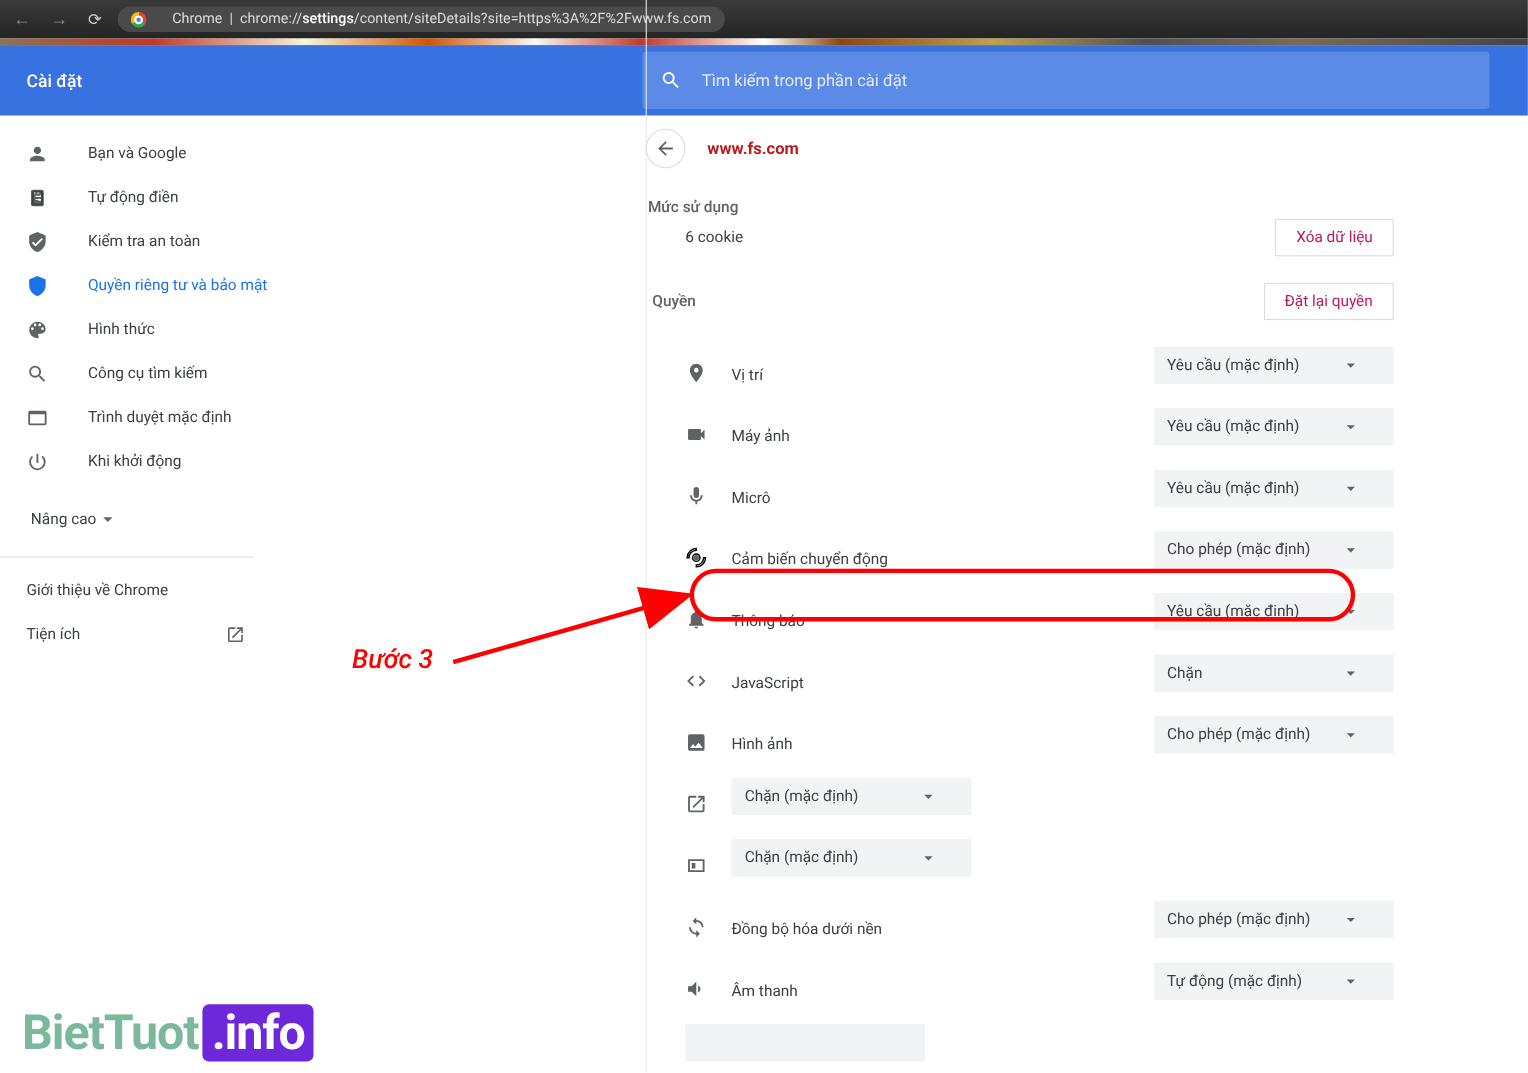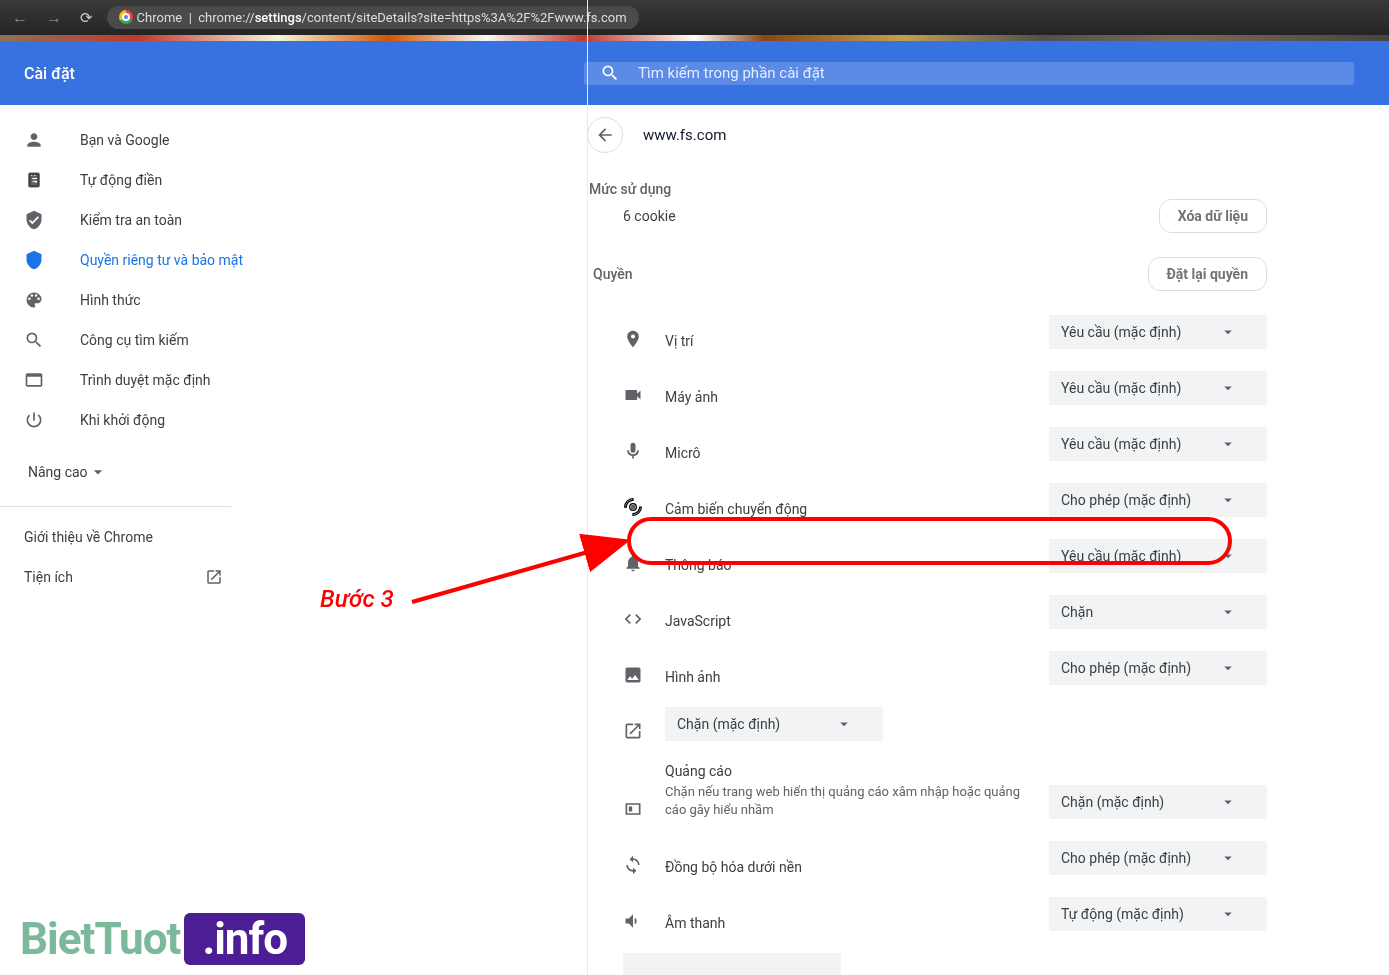--- a/index.html
+++ b/index.html
@@ -1,66 +1,66 @@
 <!DOCTYPE html>
 <html><head>
 <meta charset="utf-8">
 <style>
 *{box-sizing:border-box;margin:0;padding:0;font-family:Roboto,Arial,sans-serif}
 body{width:1389px;height:975px;background:#fff;overflow:hidden;position:relative}
 .browser-bar{height:35px;background:linear-gradient(#3a3a3a,#242424);display:flex;align-items:center;padding:0 8px;gap:10px;color:#ccc;font-size:13px}
 .browser-bar .nav-arrow{color:#888;cursor:pointer;font-size:16px;padding:4px}
 .browser-bar .reload{color:#ccc;font-size:15px;padding:4px;cursor:pointer}
-.address-box{display:flex;align-items:flex-start;gap:4px;background:#4a4a4a;border-radius:14px;padding:4px 12px;flex:0 0 auto}
+.address-box{display:flex;align-items:flex-end;gap:24px;background:#4a4a4a;border-radius:14px;padding:4px 12px;flex:0 0 auto}
 .chrome-logo{width:14px;height:14px;border-radius:50%;background:conic-gradient(#ea4335 0 120deg,#34a853 120deg 240deg,#fbbc05 240deg 360deg);position:relative}
 .chrome-logo::after{content:"";position:absolute;inset:3px;border-radius:50%;background:#4285f4;border:2px solid #fff}
 .url-text{color:#ddd;font-size:13px}
 .url-text .bold{color:#fff;font-weight:500}
 .photo-strip{height:6px;background:linear-gradient(90deg,#8b7355 0%,#c0392b 10%,#f5f5dc 20%,#d35400 28%,#f8f8f8 35%,#c0392b 42%,#fff 50%,#8b4513 55%,#c0a050 65%,#505050 75%,#7a6a5a 85%,#444 100%)}
 .blue-header{height:64px;background:#3871e0;display:flex;align-items:center;padding-left:24px;color:#fff}
 .blue-header .title{font-size:16px;font-weight:500;width:560px}
-.search-box{display:flex;align-items:center;background:#5b8be6;border-radius:3px;height:23px;width:770px;padding:0 16px;gap:18px}
+.search-box{display:flex;align-items:center;background:#5b8be6;border-radius:3px;height:52px;width:770px;padding:0 16px;gap:18px}
 .search-box svg{width:20px;height:20px;fill:#fff}
 .search-box input{background:transparent;border:none;outline:none;color:#fff;font-size:15px;flex:1}
 .search-box input::placeholder{color:#e3edff}
 .content{display:flex;height:calc(975px - 105px)}
 .sidebar{width:255px;padding:15px 8px 0 0;border-right:none;position:relative}
 .nav-item{display:flex;align-items:center;height:40px;padding-left:24px;gap:36px;font-size:14px;color:#3c4043;cursor:pointer;border-radius:0 20px 20px 0}
 .nav-item.active{color:#1a73e8;background:transparent}
 .nav-item svg{width:20px;height:20px;fill:#5f6368;flex-shrink:0}
 .nav-item.active svg{fill:#1a73e8}
 .advanced-row{display:flex;align-items:center;padding:0 28px;height:48px;font-size:14px;color:#3c4043;cursor:pointer;margin-top:8px}
 .advanced-row svg{width:20px;height:20px;fill:#5f6368}
 .sep{height:1px;background:#e0e0e0;margin:10px 0 10px 0;width:231px}
 .ext-row{display:flex;align-items:center;justify-content:space-between;padding:0 24px;height:40px;font-size:14px;color:#3c4043;cursor:pointer}
 .ext-row svg{width:18px;height:18px;fill:#5f6368}
 .main{flex:1;position:relative;overflow:auto}
 .main-inner{margin-left:332px;width:680px;padding-top:12px}
 .back-row{display:flex;align-items:center;gap:20px;margin-bottom:28px}
 .back-btn{width:36px;height:36px;border:1px solid #dadce0;border-radius:50%;display:flex;align-items:center;justify-content:center;cursor:pointer}
 .back-btn svg{width:20px;height:20px;fill:#5f6368}
-.site-name{font-size:15px;color:#0f172a;font-weight:400}
+.site-name{font-size:15px;color:#b91c1c;font-weight:700}
 .section-label{font-size:14px;color:#5f6368;margin:10px 0 2px 2px;font-weight:500}
 .usage-row{display:flex;align-items:center;justify-content:space-between;padding:0 0 24px 36px}
 .usage-row .ct{font-size:14px;color:#3c4043}
-.btn-outline{border:1px solid #dadce0;background:#fff;color:#737373;font-size:14px;padding:8px 18px;border-radius:12px;cursor:pointer;font-weight:700}
+.btn-outline{border:1px solid #dadce0;background:#fff;color:#be185d;font-size:14px;padding:8px 18px;border-radius:0;cursor:pointer;font-weight:400}
 .perm-header{display:flex;align-items:center;justify-content:space-between;margin:0 0 18px 2px}
 .perm-row{display:flex;align-items:flex-end;padding:6px 0 6px 36px;gap:22px}
 .perm-row .picon{width:20px;height:20px;fill:#5f6368;flex-shrink:0}
 .perm-row .plabel{font-size:14px;color:#3c4043;flex:1}
 .perm-row .psub{font-size:13px;color:#5f6368;margin-top:4px;line-height:1.4}
 .perm-select{width:218px;height:34px;background:#f1f3f4;border:none;border-radius:1px;padding:0 30px 0 12px;font-size:14px;color:#3c4043;cursor:pointer;position:relative;display:flex;align-items:center;justify-content:space-between}
 .perm-select svg{width:18px;height:18px;fill:#5f6368}
 .divider{height:328px;width:1px;background:#e8eaed;position:absolute;left:587px;top:0;bottom:0;height:100%}
 .annotation{position:absolute;left:320px;top:585px;color:#ff0000;font-style:italic;font-size:24px;font-weight:500}
 .arrow-svg{position:absolute;left:408px;top:530px;pointer-events:none}
 .highlight-ring{position:absolute;border:4px solid #ff0000;border-radius:24px;pointer-events:none}
 .watermark{position:absolute;left:20px;bottom:10px;font-size:44px;font-weight:700;letter-spacing:-1px}
 .watermark .g{color:#7bb89c}
-.watermark .o{background:#4c1d95;color:#fff;padding:0 18px;border-radius:6px;margin-left:4px}
+.watermark .o{background:#6d28d9;color:#fff;padding:0 8px;border-radius:6px;margin-left:4px}
 .perm-list{display:flex;flex-direction:column;gap:10px}
 </style>
 </head>
 <body>
 
 <div class="browser-bar">
   <span class="nav-arrow">←</span>
   <span class="nav-arrow">→</span>
   <span class="reload">⟳</span>
   <div class="address-box">
@@ -276,24 +276,20 @@
               <svg viewBox="0 0 24 24">
                 <path d="M7 10l5 5 5-5z"></path>
               </svg>
             </div>
           </div>
           <div class="perm-row">
             <svg class="picon" viewBox="0 0 24 24">
               <path d="M3 5v14h18V5H3zm16 12H5V7h14v10z"></path>
               <rect x="7" y="9" width="4" height="6"></rect>
             </svg>
-            <div class="plabel">
-              <div>Quảng cáo</div>
-              <div class="psub">Chặn nếu trang web hiển thị quảng cáo xâm nhập hoặc quảng cáo gây hiểu nhầm</div>
-            </div>
             <div class="perm-select">
               <span>Chặn (mặc định)</span>
               <svg viewBox="0 0 24 24">
                 <path d="M7 10l5 5 5-5z"></path>
               </svg>
             </div>
           </div>
           <div class="perm-row">
             <svg class="picon" viewBox="0 0 24 24">
               <path d="M12 4V1L8 5l4 4V6a6 6 0 016 6h2a8 8 0 00-8-8zm0 14a6 6 0 01-6-6H4a8 8 0 008 8v3l4-4-4-4v3z"></path>

